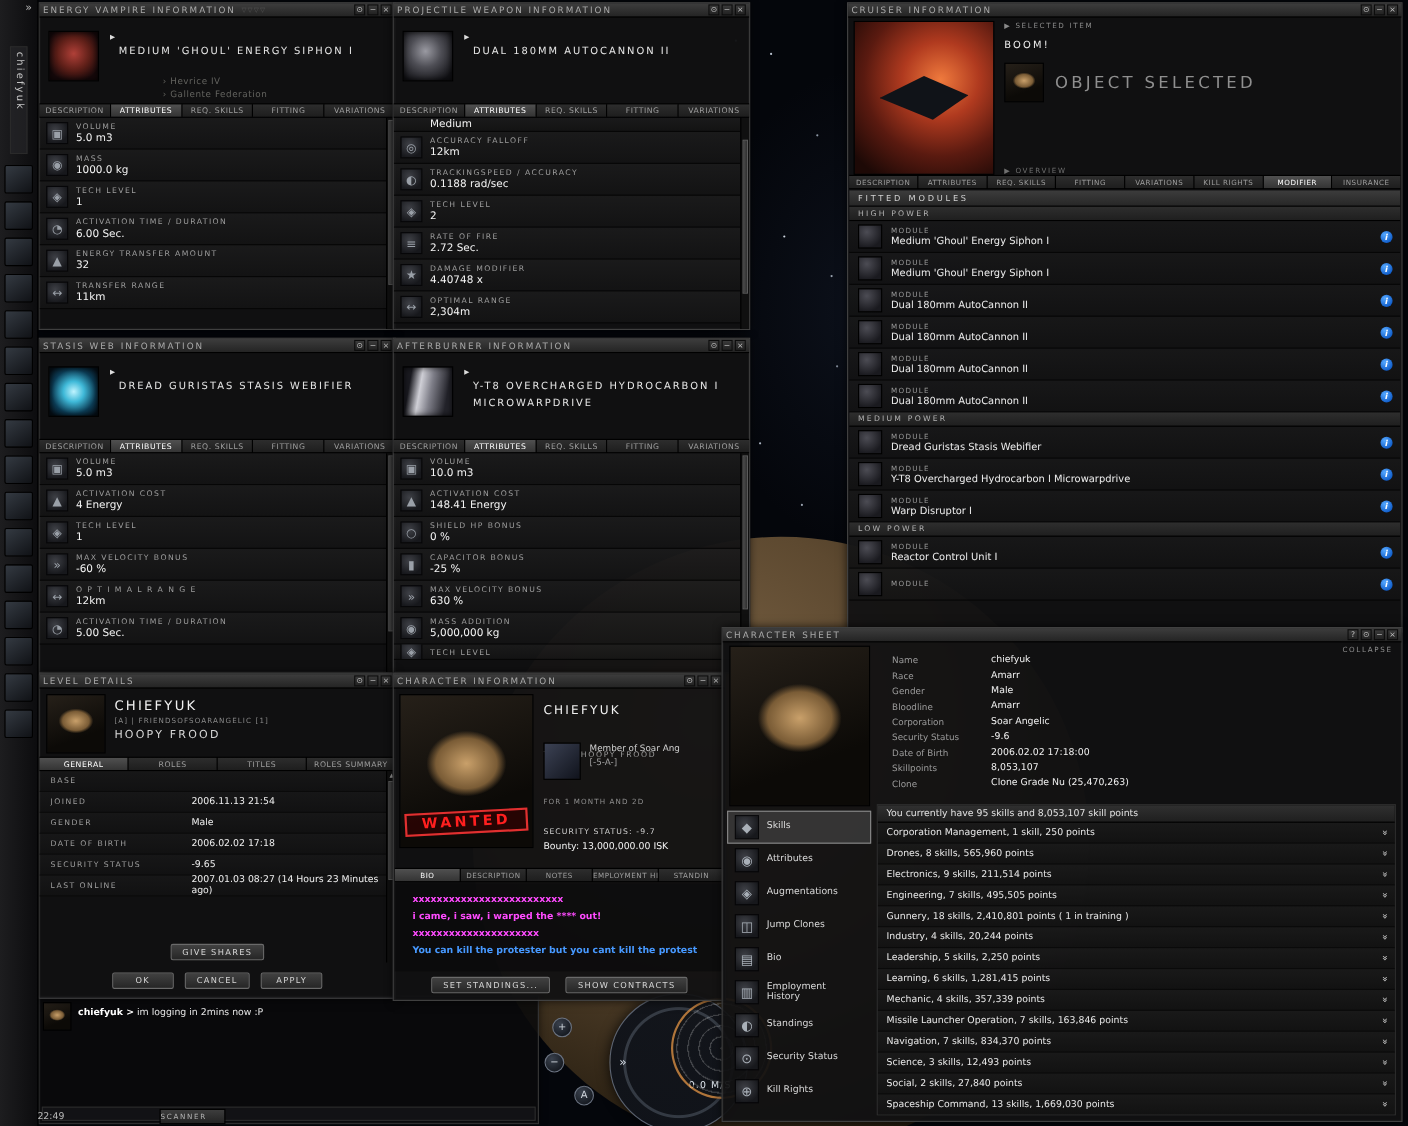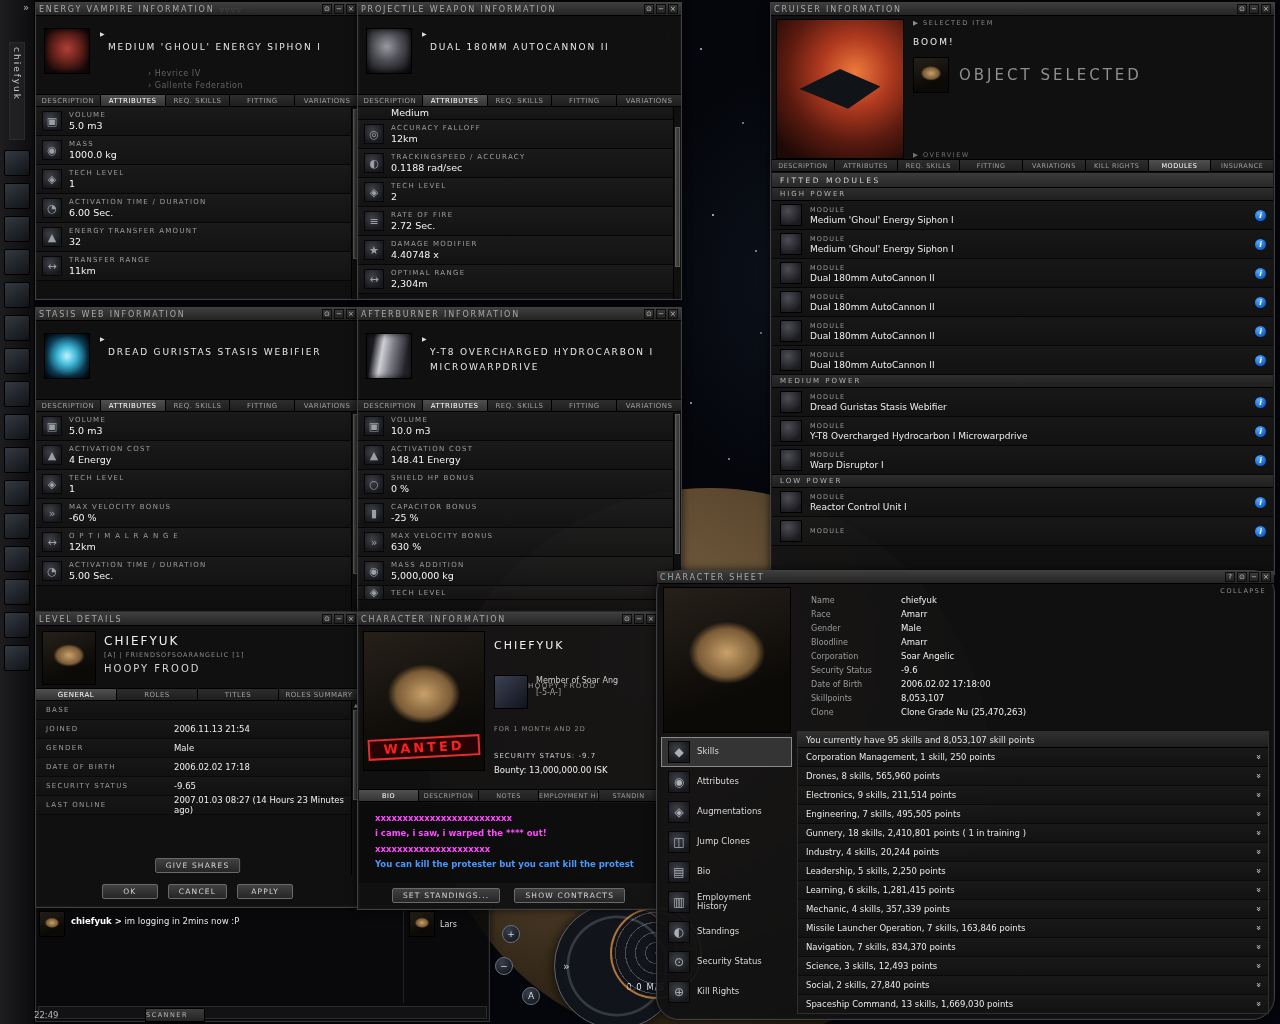--- a/index.html
+++ b/index.html
@@ -117,21 +117,21 @@
   .ci-duration { position:absolute; left:136px; top:112px; font-size:6.5px; letter-spacing:1px; color:#8f8f8f; }
   .ci-sec { position:absolute; left:136px; top:139px; font-size:7px; letter-spacing:1px; color:#cfcfcf; }
   .ci-bounty { position:absolute; left:136px; top:152px; font-size:8.5px; color:#f0f0f0; }
   .ci-tabs { position:absolute; left:1px; right:1px; top:176px; }
   .ci-tabs .tab { font-size:6.5px; }
   .ci-bio { position:absolute; left:1px; right:1px; top:190px; bottom:26px; background:rgba(8,8,10,0.6); padding:8px 16px; overflow:hidden; }
   .bio-line { font-size:8.5px; line-height:1.8; font-weight:bold; }
   .ci-btnrow { position:absolute; left:0; right:0; bottom:6px; display:flex; justify-content:center; gap:14px; }
 
   
-  #win-charsheet { left:656px; top:570px; width:619px; height:450px; z-index:8;border-radius:23px; }
+  #win-charsheet { left:656px; top:570px; width:619px; height:450px; z-index:8; }
   .cs-collapse { position:absolute; right:8px; top:16px; font-size:6.5px; letter-spacing:1.5px; color:#8f8f8f; }
   .cs-portrait { position:absolute; left:6px; top:16px; width:128px; height:146px; }
   .cs-fields { position:absolute; left:142px; top:22px; right:8px; }
   .cs-frow { display:flex; height:14px; align-items:center;padding-left:12px; }
   .cs-flabel { width:90px; flex:0 0 auto; font-size:8px; color:#9b9b9b; }
   .cs-fvalue { font-size:8.5px; color:#f0f0f0; }
   .cs-nav { position:absolute; left:4px; top:166px; width:131px; }
   .cs-nav-item { height:30px; display:flex; align-items:center; gap:7px; padding-left:6px; border:1px solid transparent; }
   .cs-nav .cs-nav-item:nth-child(1) { background:rgba(90,90,90,0.45); border:1px solid #8a8a8a; }
   .cs-nav-icon { width:22px; height:22px; flex:0 0 auto; display:flex; align-items:center; justify-content:center; font-size:12px; color:#a9b0b8; background:radial-gradient(circle at 40% 35%, #3e4046, #17181c 75%); border:1px solid #060608; }
@@ -199,26 +199,20 @@
 <div class="window" id="win-chat">
   <div class="chat-log">
     <div class="chat-msg">
       <div class="portrait chat-avatar"></div>
       <div class="chat-text">
         <span class="chat-author">chiefyuk &gt;</span>
         <span>im logging in 2mins now :P</span>
       </div>
     </div>
   </div>
-  <div class="chat-members">
-    <div class="chat-member">
-        <div class="portrait chat-avatar"></div>
-        <span class="chat-member-name">Lars</span>
-      </div>
-  </div>
   <input class="chat-input" style="">
 </div>
 
 <div id="scanner-frag">
   <span class="scanner-label">SCANNER</span>
 </div>
 
 <div class="window" id="win-energy">
   <div class="titlebar">
     <span class="title">ENERGY VAMPIRE INFORMATION</span>
@@ -544,21 +538,21 @@
     <span>▶</span>
     <span>OVERVIEW</span>
   </div>
   <div class="tabs cruiser-tabs">
     <div class="tab">DESCRIPTION</div>
     <div class="tab">ATTRIBUTES</div>
     <div class="tab">REQ. SKILLS</div>
     <div class="tab">FITTING</div>
     <div class="tab">VARIATIONS</div>
     <div class="tab">KILL RIGHTS</div>
-    <div class="tab active">MODULES</div>
+    <div class="tab active">MODIFIER</div>
     <div class="tab">INSURANCE</div>
   </div>
   <div class="modules-wrap">
     <div class="fitted-header">FITTED MODULES</div>
     <div class="group-header">HIGH POWER</div>
     <div class="module-row">
         <span class="module-icon"></span>
         <span>
           <span class="module-label">MODULE</span>
           <span class="module-name">Medium 'Ghoul' Energy Siphon I</span>

